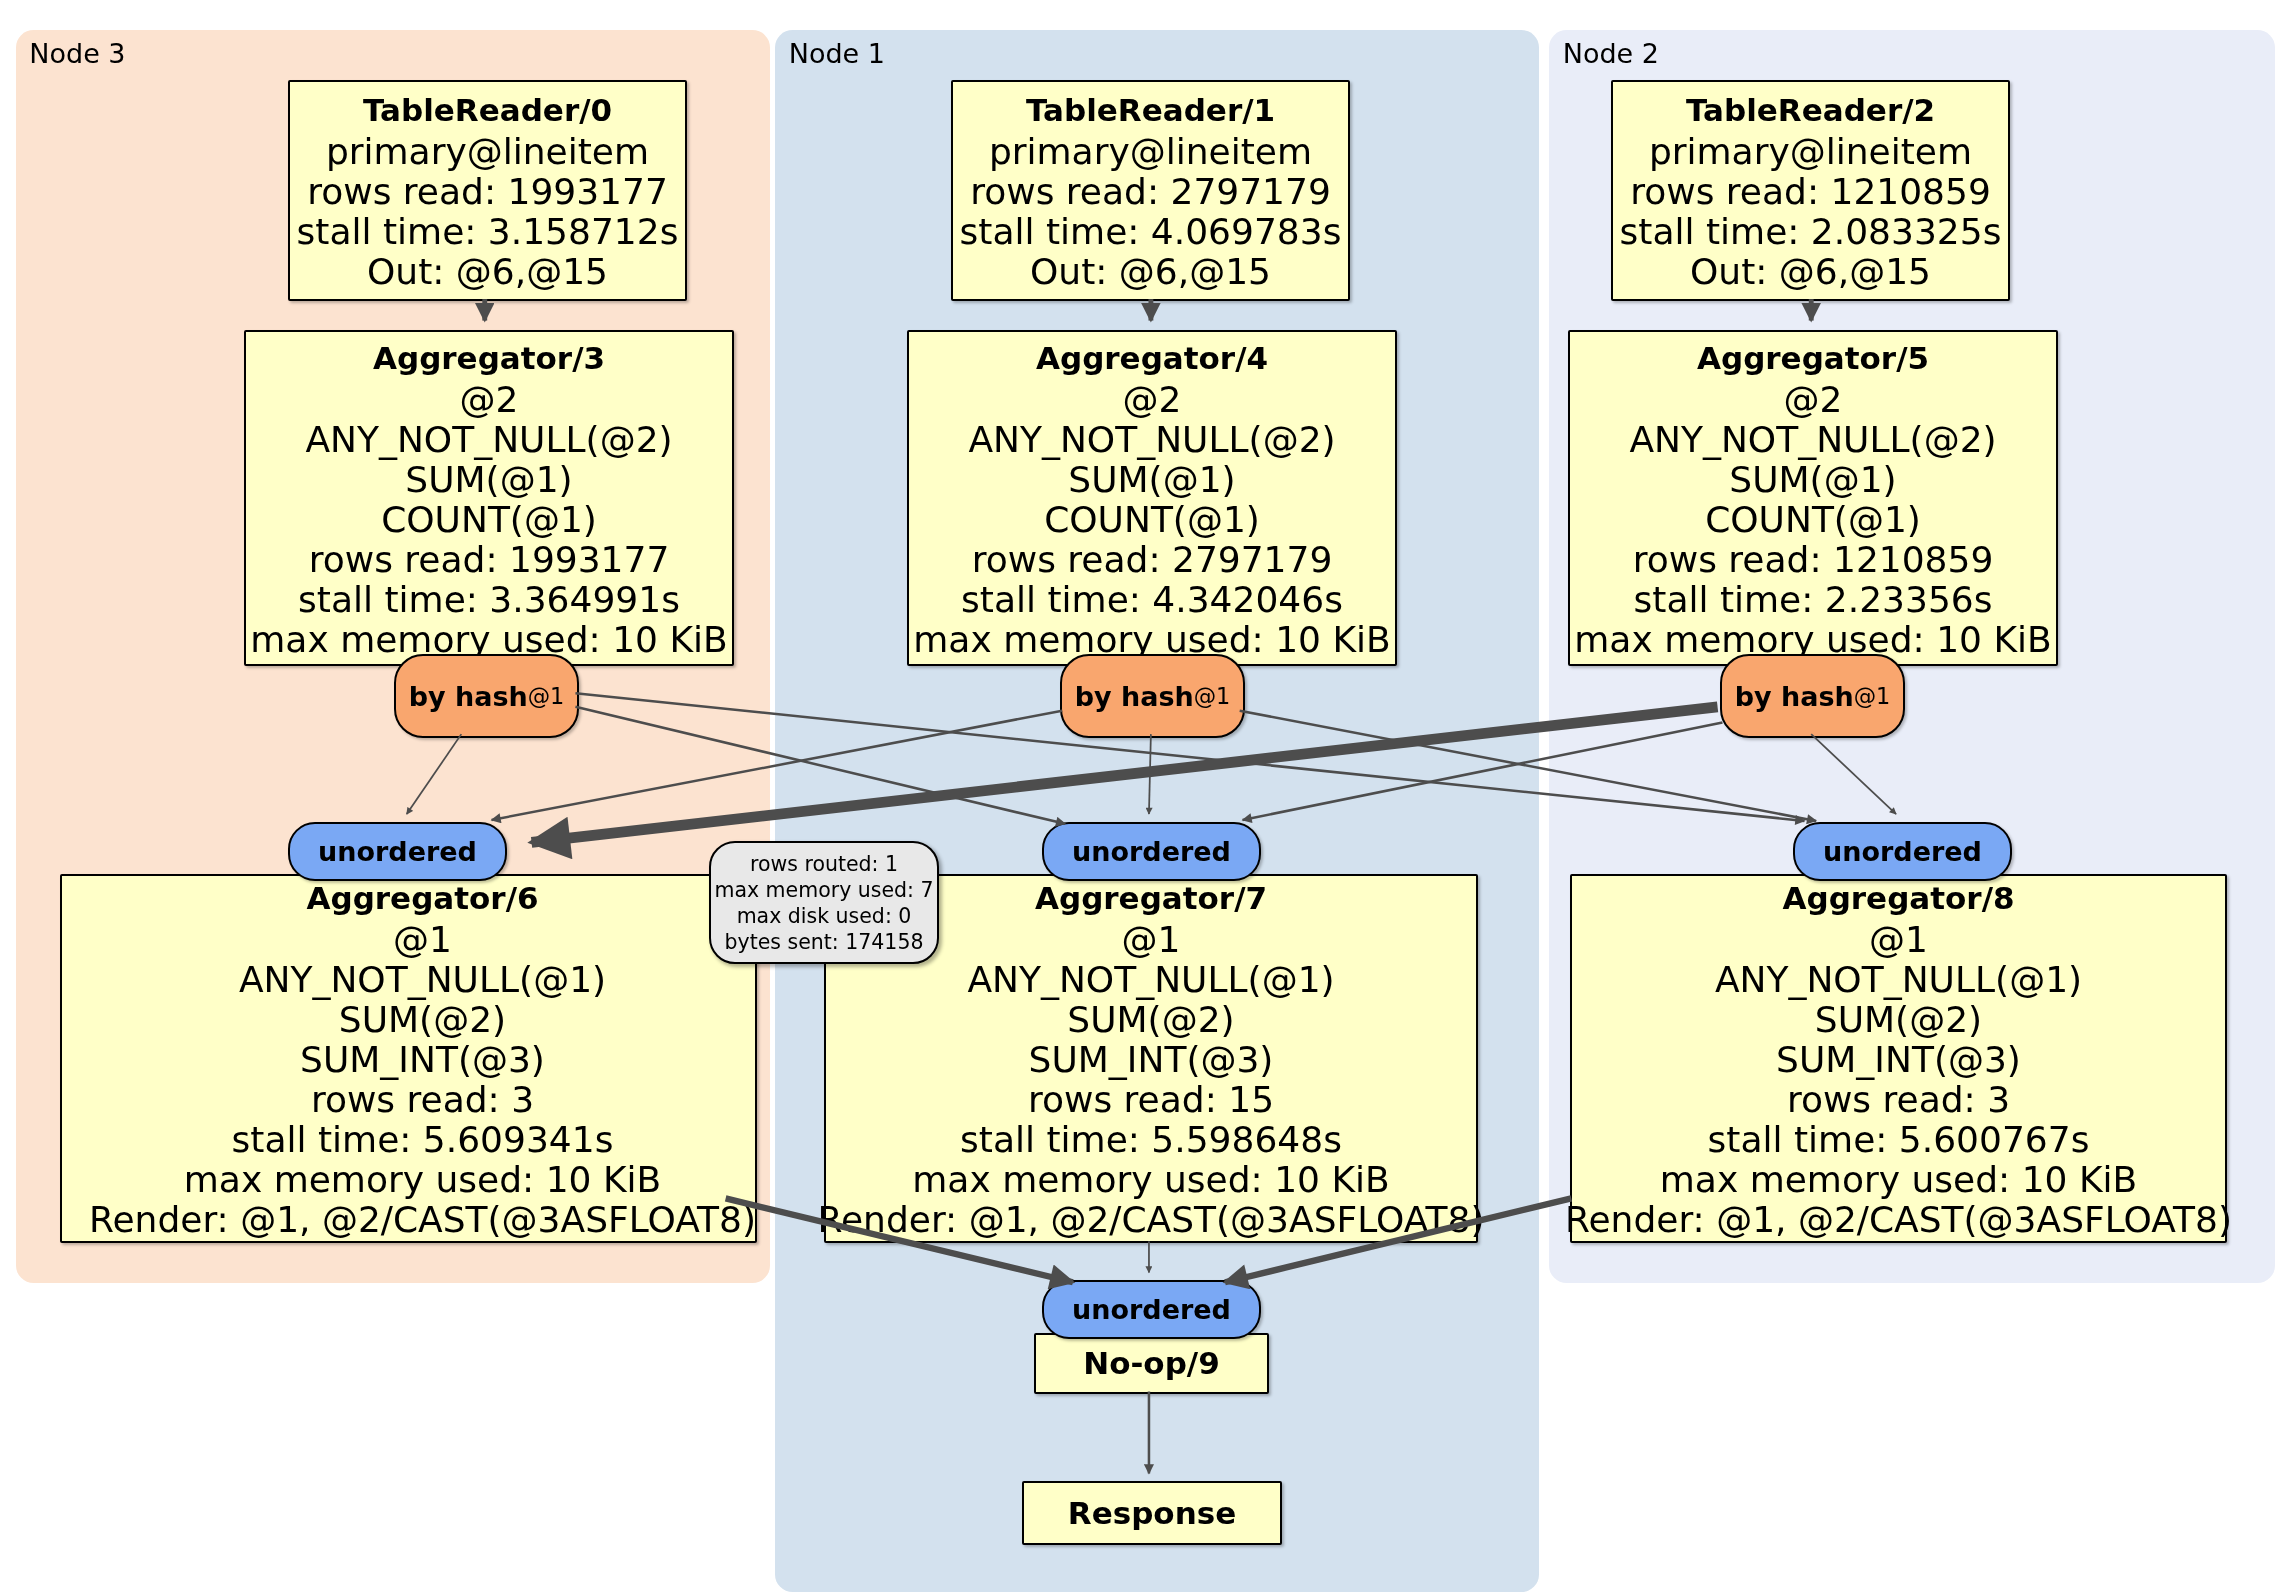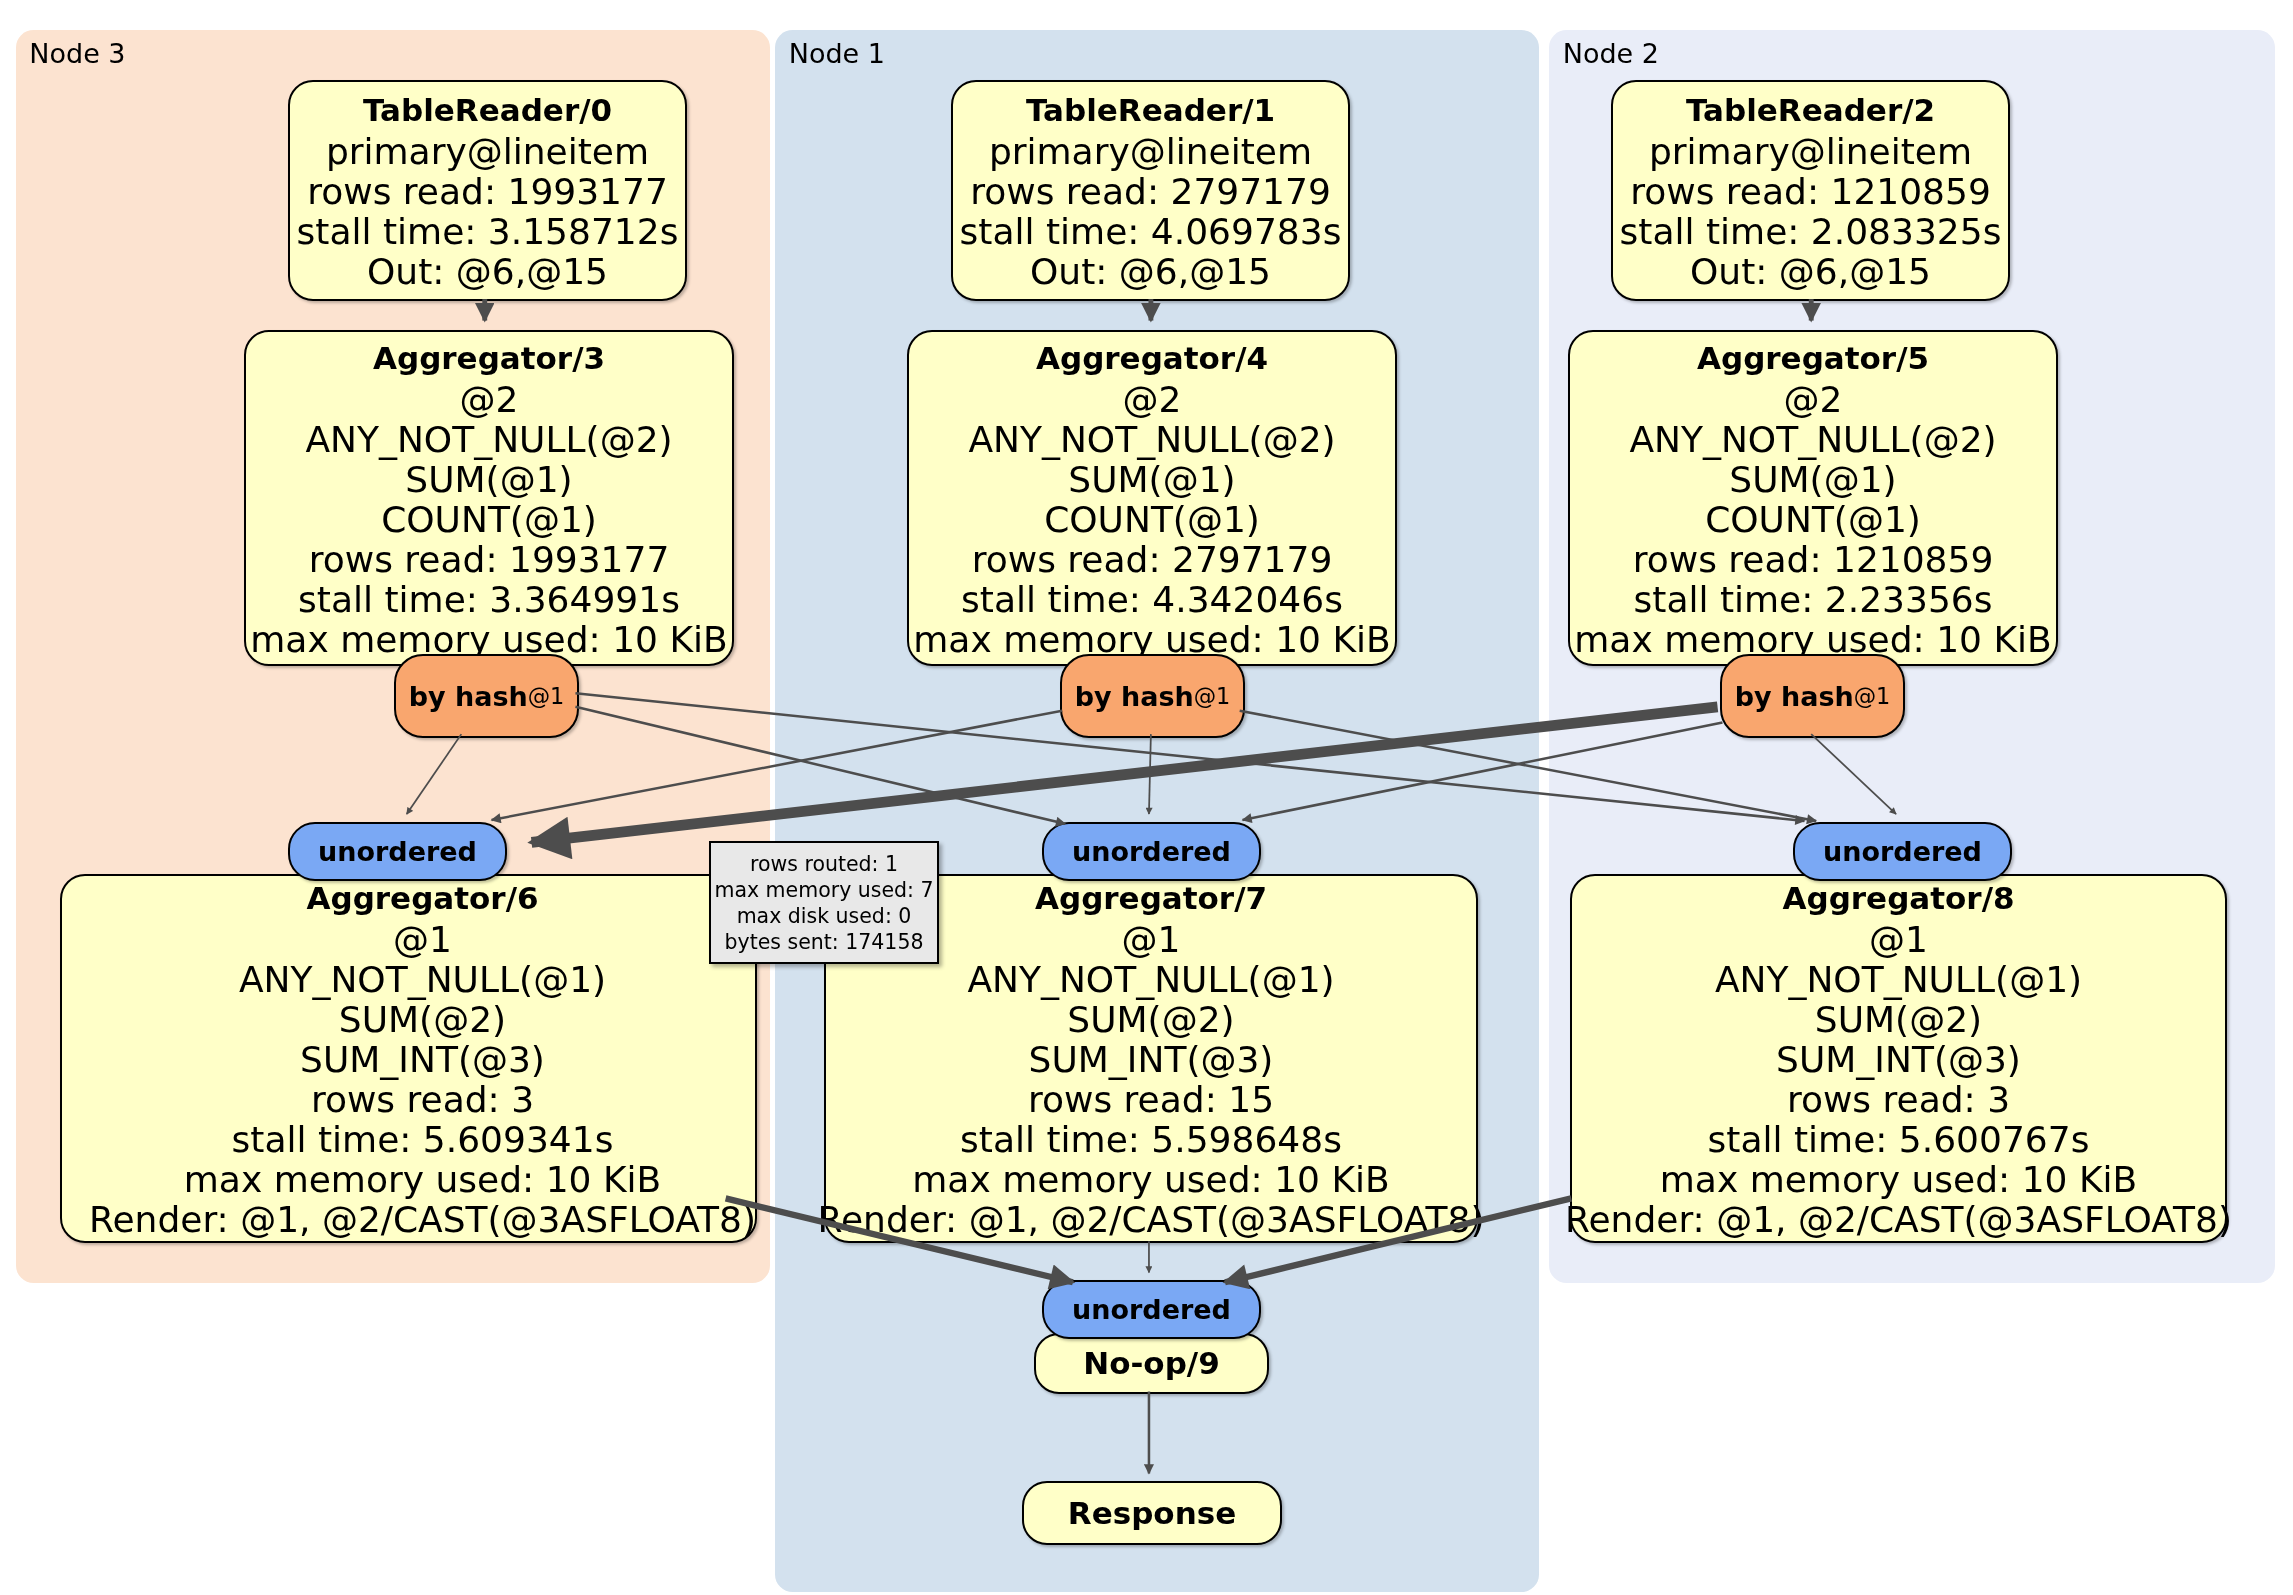--- a/index.html
+++ b/index.html
@@ -12,21 +12,21 @@
     position:relative; width:2294px; height:1596px; overflow:hidden;
     font-family:"DejaVu Sans","Liberation Sans",sans-serif; color:#000;margin-top:20px;
   }
   .panel{position:absolute; border-radius:17.6px;}
   .panel-label{position:absolute; left:13.7px; top:7.8px; font-size:27px; color:#000;}
   #panel-node3{background:var(--panel-node3);}
   #panel-node1{background:var(--panel-node1);}
   #panel-node2{background:var(--panel-node2);}
   .box{
     position:absolute; background:var(--box-fill);
-    border:2.4px solid #000; border-radius:25px;
+    border:2.4px solid #000; border-radius:2px;
     display:flex; flex-direction:column; justify-content:center; align-items:center;
     text-align:center; z-index:3; box-shadow:2px 2px 2.9px rgba(0,0,0,0.25);
   }
   .box-title{font-size:31px; font-weight:bold; line-height:43px; white-space:nowrap;}
   .box-line{font-size:36px; line-height:40px; white-space:nowrap;}
   .pill{
     position:absolute; border:2.4px solid #000;
     display:flex; flex-direction:row; justify-content:center; align-items:center;
     text-align:center; z-index:4; box-shadow:2px 2px 2.9px rgba(0,0,0,0.25);
   }
@@ -171,21 +171,21 @@
   <div class="pill unordered" style="left:1042px;top:1260px;width:215px;height:55px;">
     <div class="pill-title">unordered</div>
   </div>
   <div class="box" style="left:1034px;top:1313px;width:231px;height:57px;">
     <div class="box-title">No-op/9</div>
   </div>
   <div class="box" style="left:1022px;top:1461px;width:256px;height:60px;">
     <div class="box-title">Response</div>
   </div>
 
-  <div class="tooltip" style="left:709px;top:821px;width:226px;height:119px;">
+  <div class="tooltip" style="left:709px;top:821px;width:226px;height:119px;border-radius:26px;">
     <div class="tooltip-line">rows routed: 1</div>
     <div class="tooltip-line">max memory used: 7</div>
     <div class="tooltip-line">max disk used: 0</div>
     <div class="tooltip-line">bytes sent: 174158</div>
   </div>
 
   <svg id="edge-layer" width="2294" height="1596" viewBox="0 0 2352 1636">
     <defs>
       <marker id="arrow" viewBox="0 0 10 10" refX="9" refY="5" markerWidth="4.5" markerHeight="4" orient="auto">
         <path d="M0,0 L10,5 L0,10 z" fill="#4d4d4d"></path>

